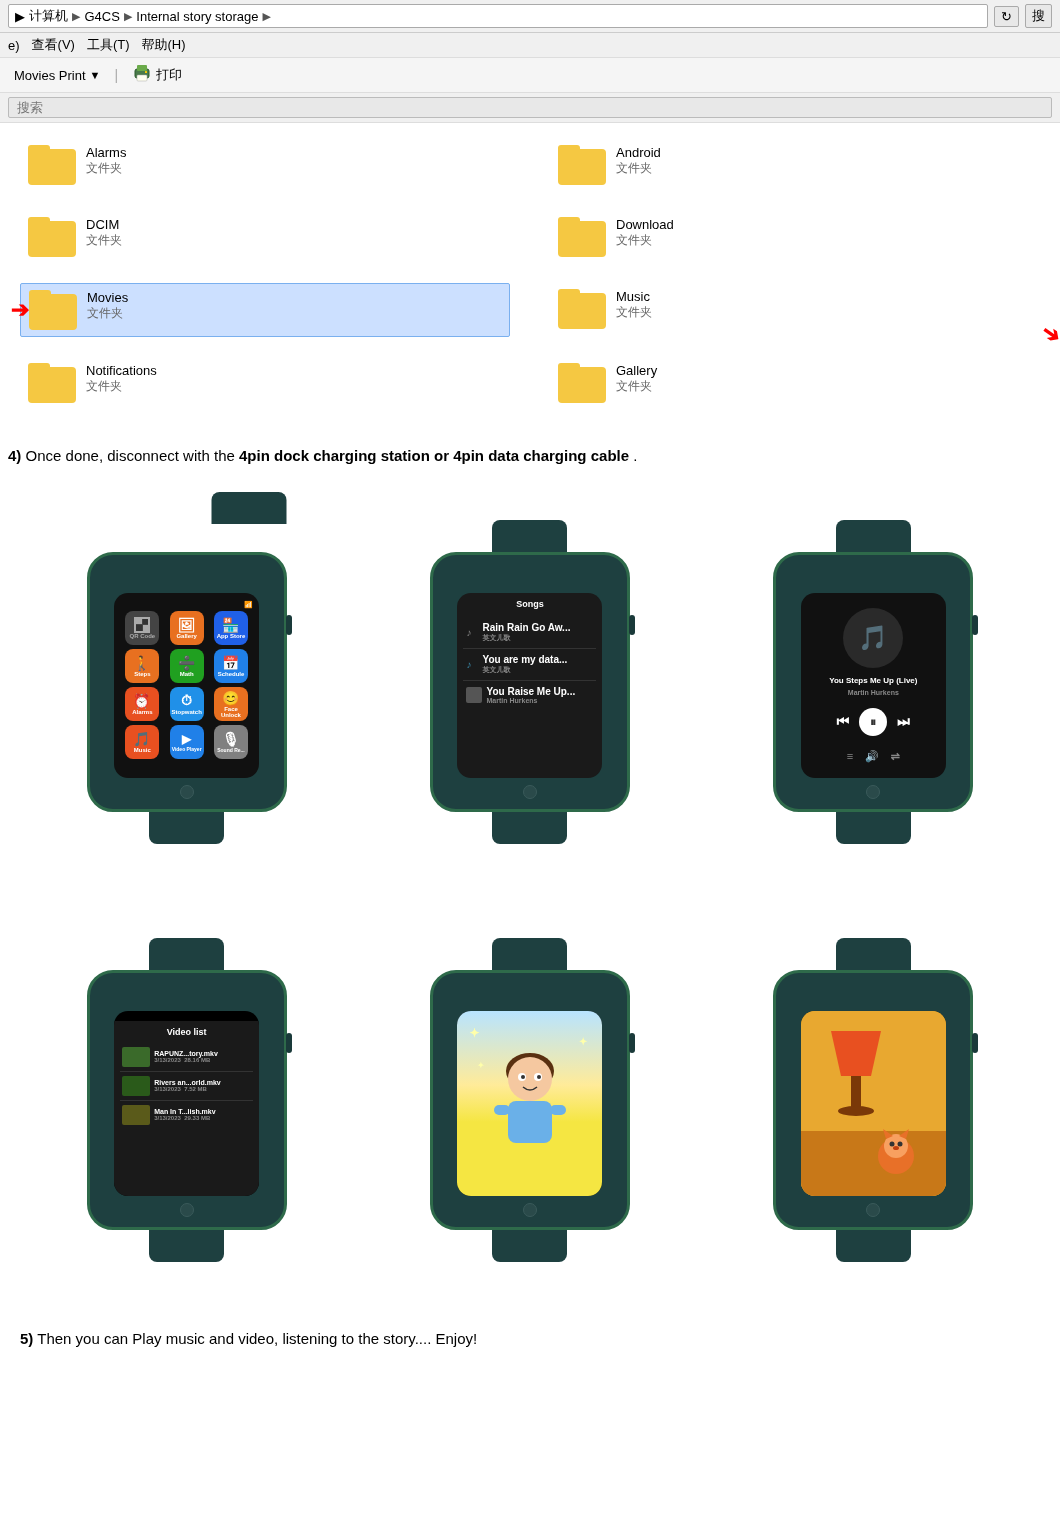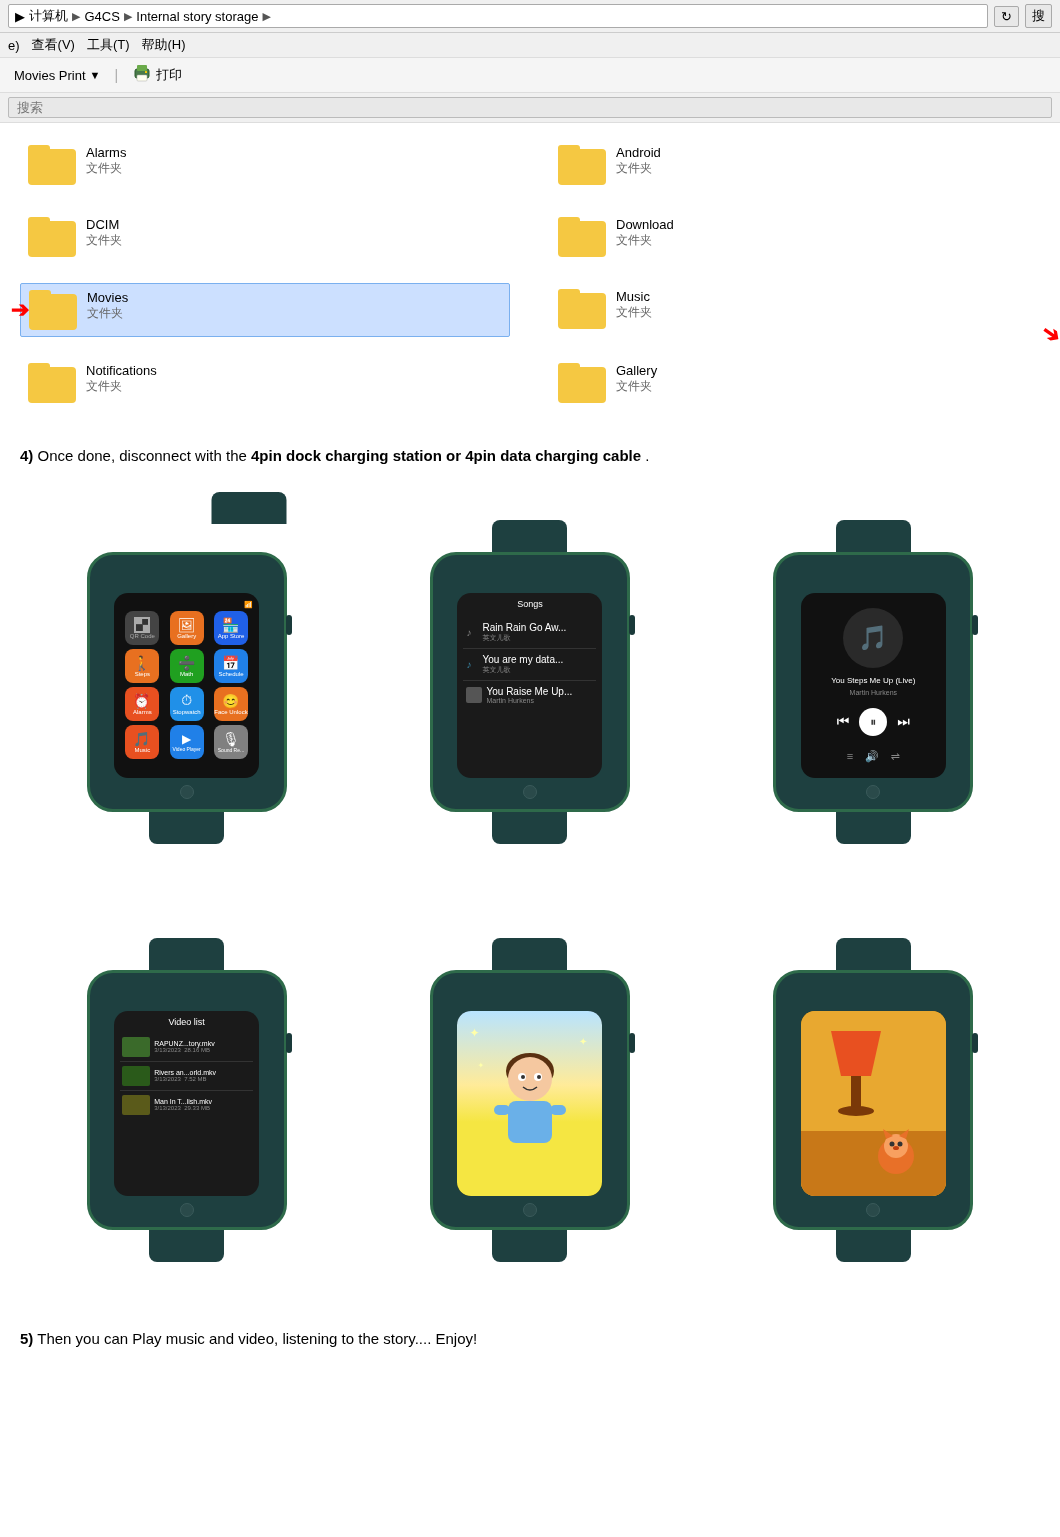--- a/index.html
+++ b/index.html
@@ -153,21 +153,21 @@
     .file-info { flex: 1; }
     .file-name { font-size: 13px; font-weight: 400; color: #000; }
     .file-type { font-size: 12px; color: #666; }
     .file-grid-wrapper {
       position: relative;
       flex: 1;
     }
 
     
     .section-text {
-      padding: 20px 20px 10px 20px;
+      padding: 20px 20px 10px 8px;
       font-size: 15px;
       line-height: 1.5;
     }
     .section-text strong { font-weight: bold; }
     .section-num { font-weight: bold; }
 
     
     .watch-grid {
       display: grid;
       grid-template-columns: repeat(3, 1fr);
@@ -321,20 +321,21 @@
       margin-top: 4px;
     }
     .playing-bottom-icon { color: #888; font-size: 11px; }
 
     
     .video-list-screen {
       background: #1a1a1a;
       width: 100%;
       height: 100%;
       padding: 6px;
+      margin-top: 10px;
     }
     .video-list-title { color: white; font-size: 9px; text-align: center; margin-bottom: 6px; }
     .video-item {
       display: flex;
       align-items: center;
       gap: 4px;
       padding: 4px 2px;
       border-bottom: 1px solid #333;
     }
     .video-thumb {
@@ -375,20 +376,21 @@
       padding: 16px 20px;
       font-size: 15px;
       color: #000;
     }
     .section5-text .section-num { font-weight: bold; }
 
     
     .watch-green-border {
       border: 3px solid #2d7a4a;
       border-radius: 26px;
+      font-weight: bold;
     }
   </style>
 </head>
 <body>
 
 <div class="explorer-bar">
   <div class="explorer-path">
     <span>▶</span>
     <span>计算机</span>
     <span class="explorer-arrow">▶</span>

